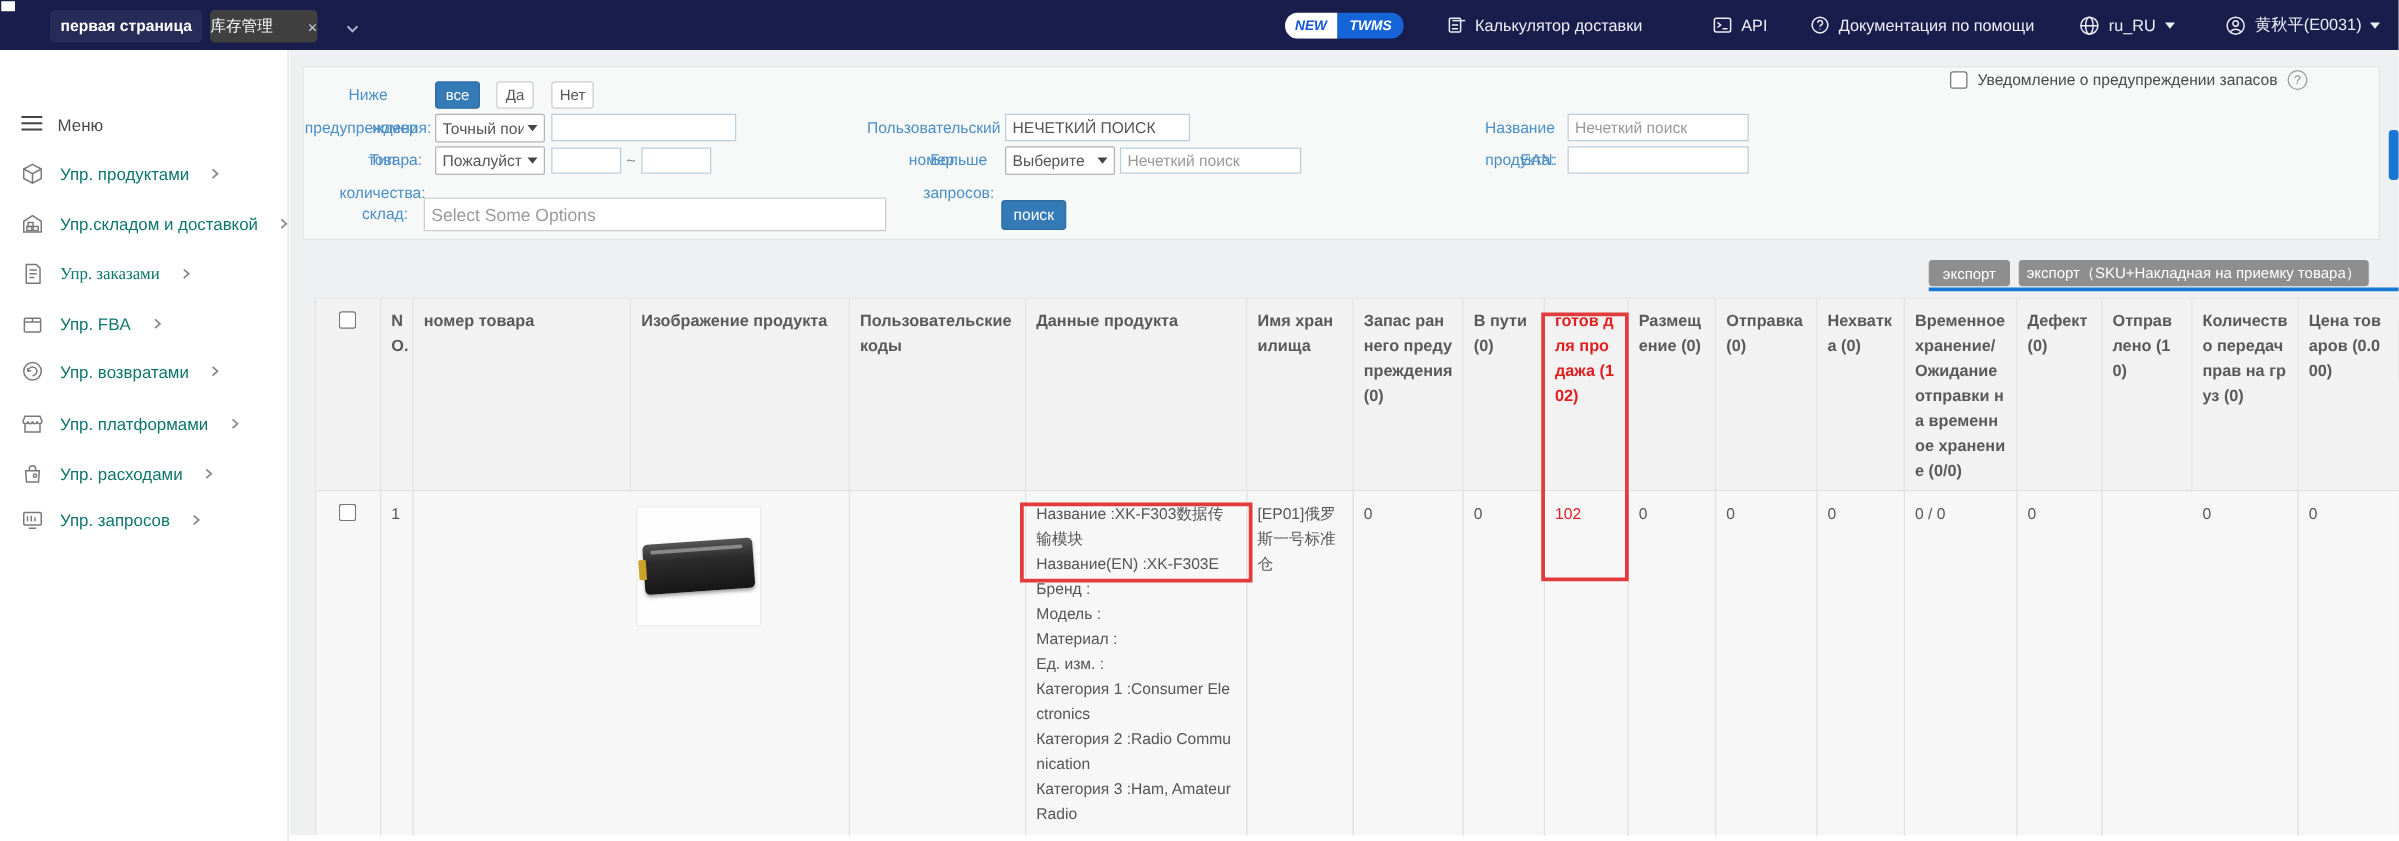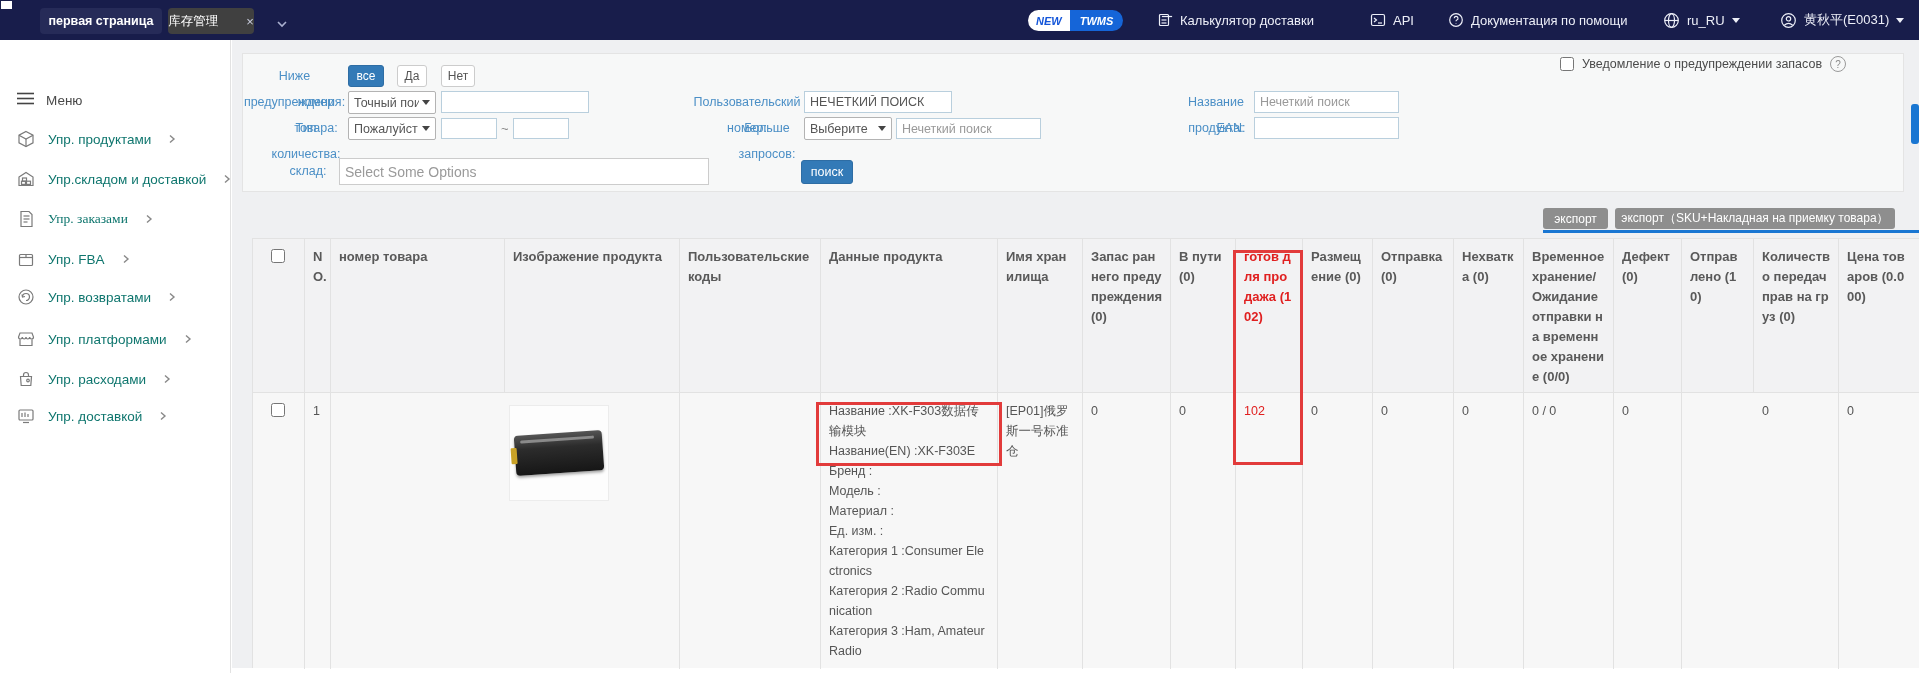--- a/index.html
+++ b/index.html
@@ -255,21 +255,21 @@
   </div>
 
   <div class="side-item" style="top:367px;">
     <svg class="ic" width="18" height="18" viewBox="0 0 18 18" fill="none" stroke="#7a7a7a" stroke-width="1.2">
         <rect x="2" y="3" width="14" height="10" rx="1"></rect>
         <line x1="5" y1="6" x2="5" y2="10"></line>
         <line x1="8" y1="5.5" x2="8" y2="10"></line>
         <line x1="11" y1="7" x2="11" y2="10"></line>
         <line x1="6" y1="15.5" x2="12" y2="15.5"></line>
       </svg>
-    <span>Упр. доставкой</span>
+    <span>Упр. запросов</span>
     <svg class="chev" width="8" height="10" viewBox="0 0 8 10">
         <polyline points="2,1.5 6,5 2,8.5" fill="none" stroke="#888" stroke-width="1.4"></polyline>
       </svg>
   </div>
 </div>
 
 <div class="fpanel">
 
   <div class="flabel" style="left:0; width:103px; top:9px;">Ниже предупреждения:</div>
   <div class="flabel" style="left:43px; width:60px; top:35px;">номер товара:</div>

